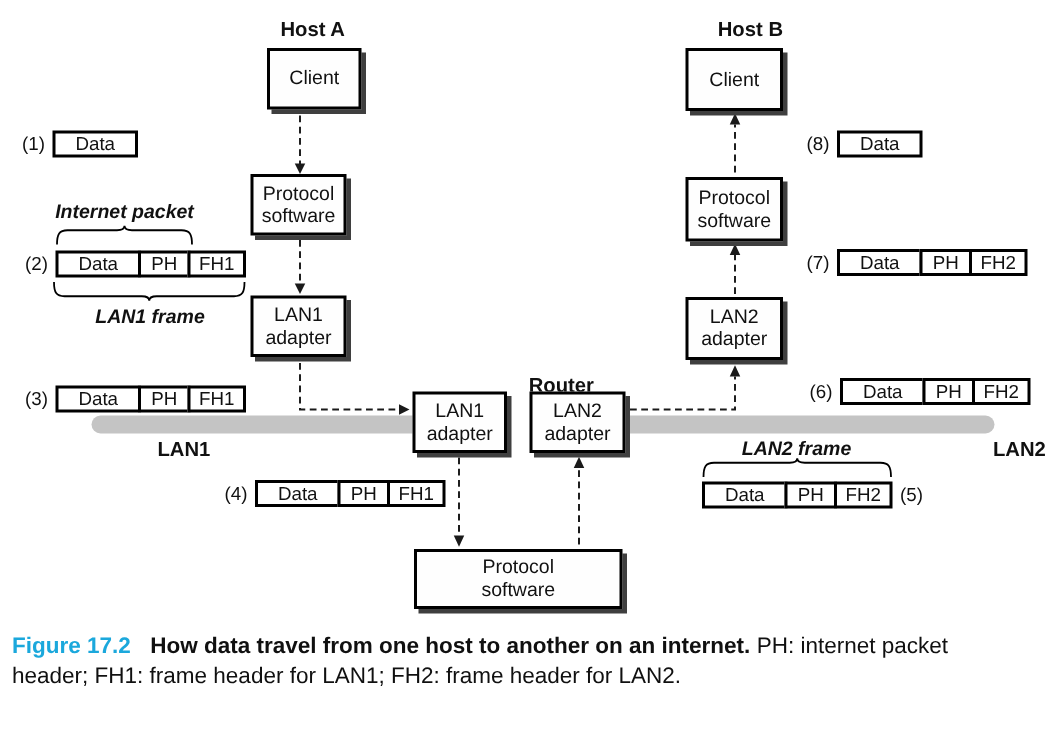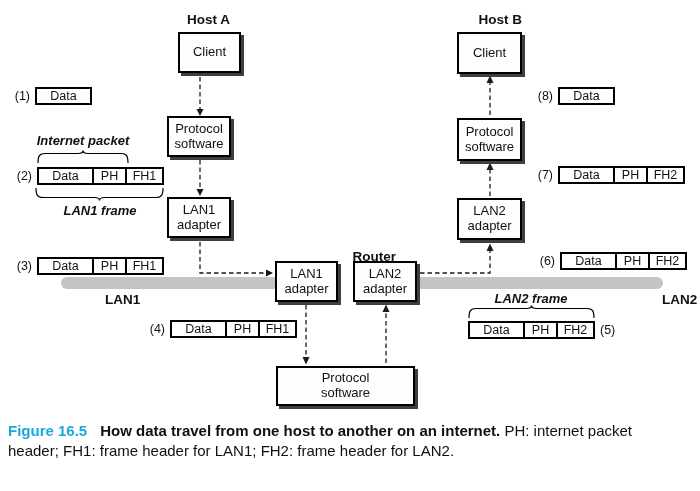--- a/index.html
+++ b/index.html
@@ -219,17 +219,17 @@
   <div class="packet" style="left:533px;top:87px;">
     <span class="pkt-num">(8)</span>
     <div class="pkt-boxes">
       <div class="seg seg-data">
           <span>Data</span>
         </div>
     </div>
   </div>
 
   <div class="caption">
-    <span class="cap-label" style="color: rgb(27, 168, 220);">Figure 16.5</span><span class="cap-title">How data travel from one host to another on an internet.</span>
+    <span class="cap-label" style="color: rgb(27, 168, 220);">Figure 17.2</span><span class="cap-title">How data travel from one host to another on an internet.</span>
     <span class="cap-text">PH: internet packet header; FH1: frame header for LAN1; FH2: frame header for LAN2.</span>
   </div>
 
 </div>
 
 </body></html>

